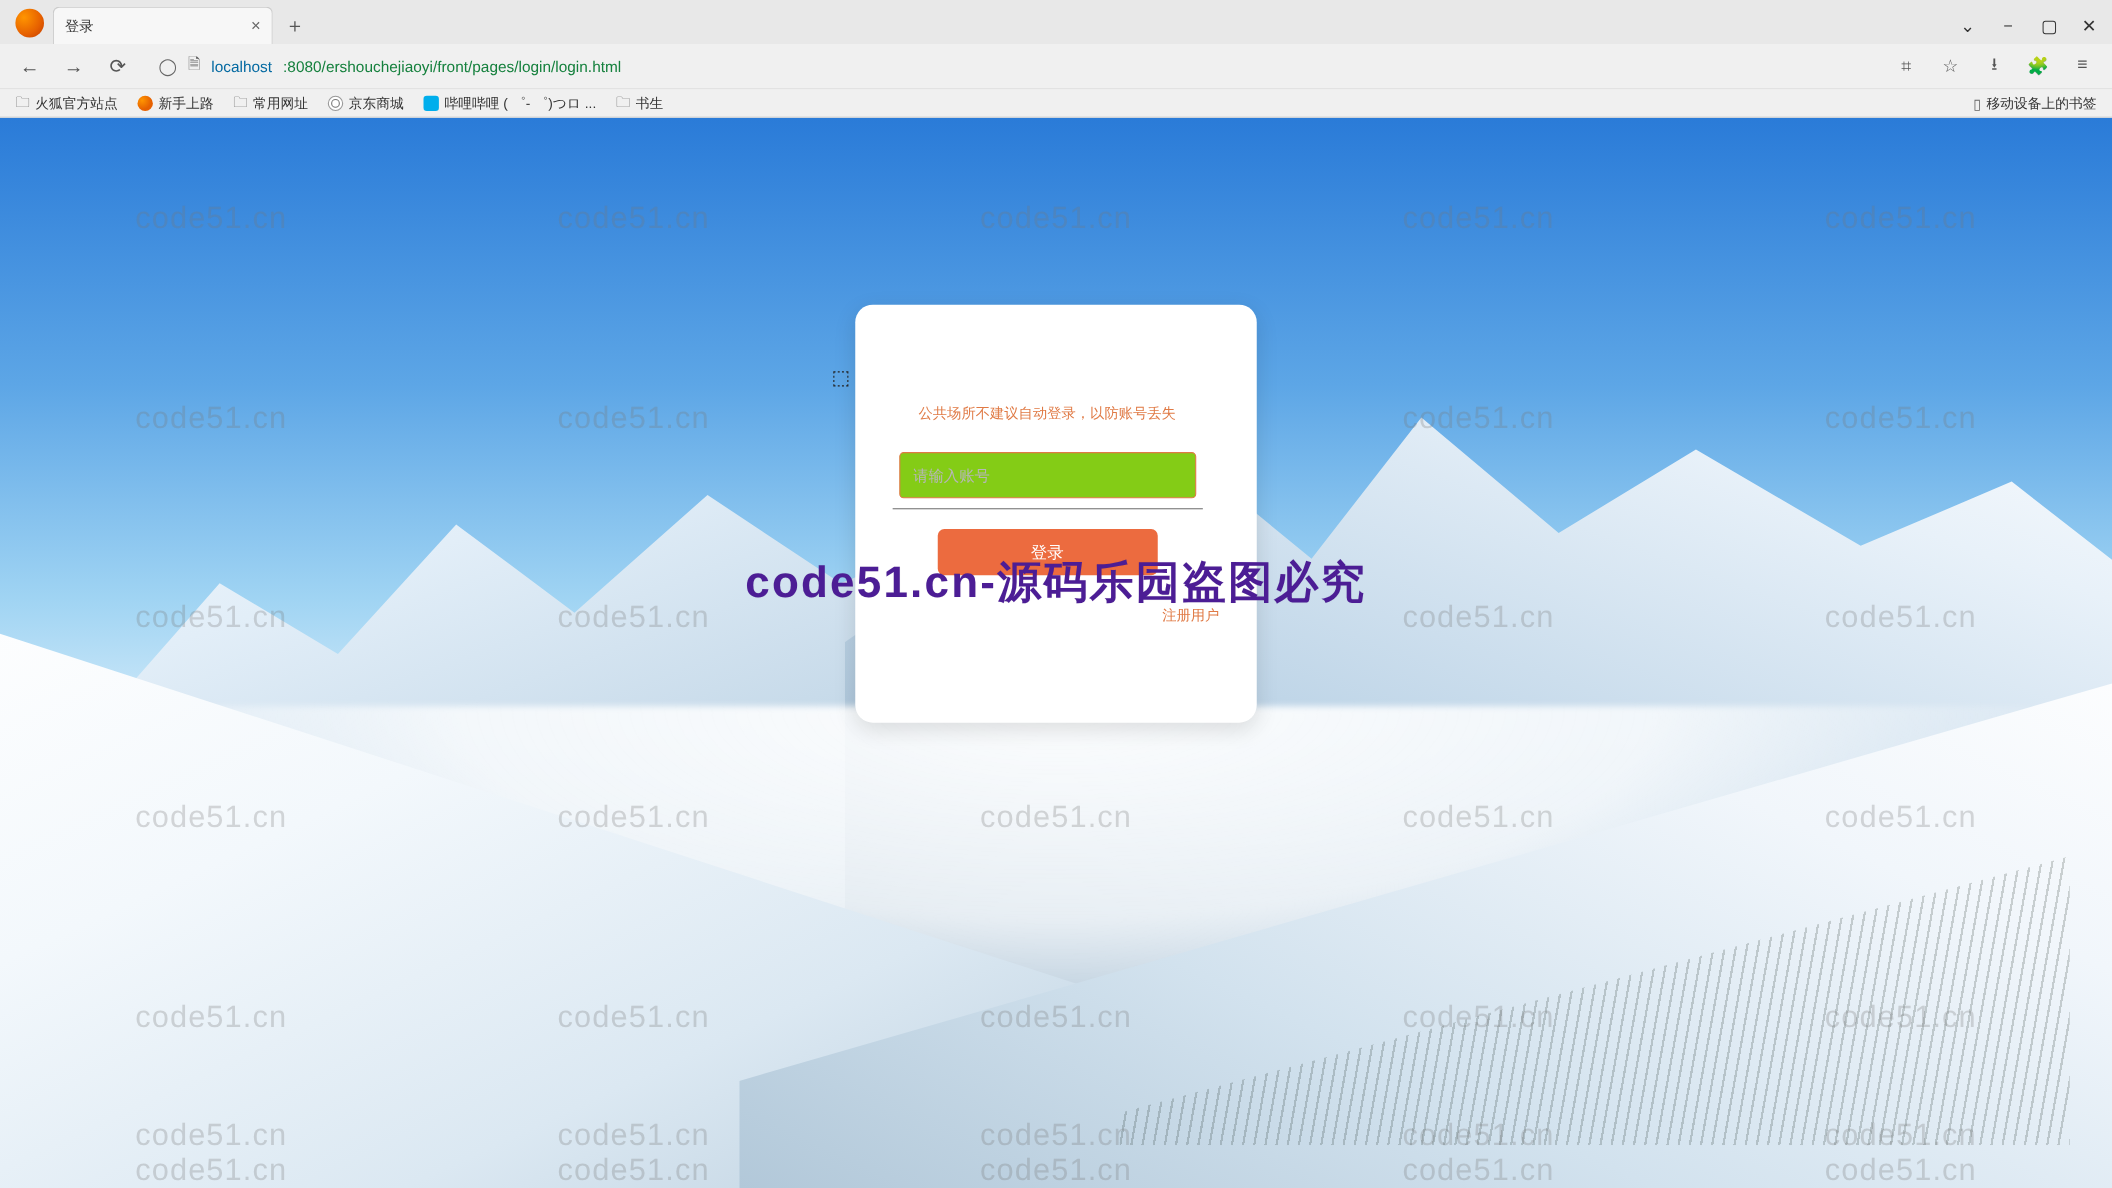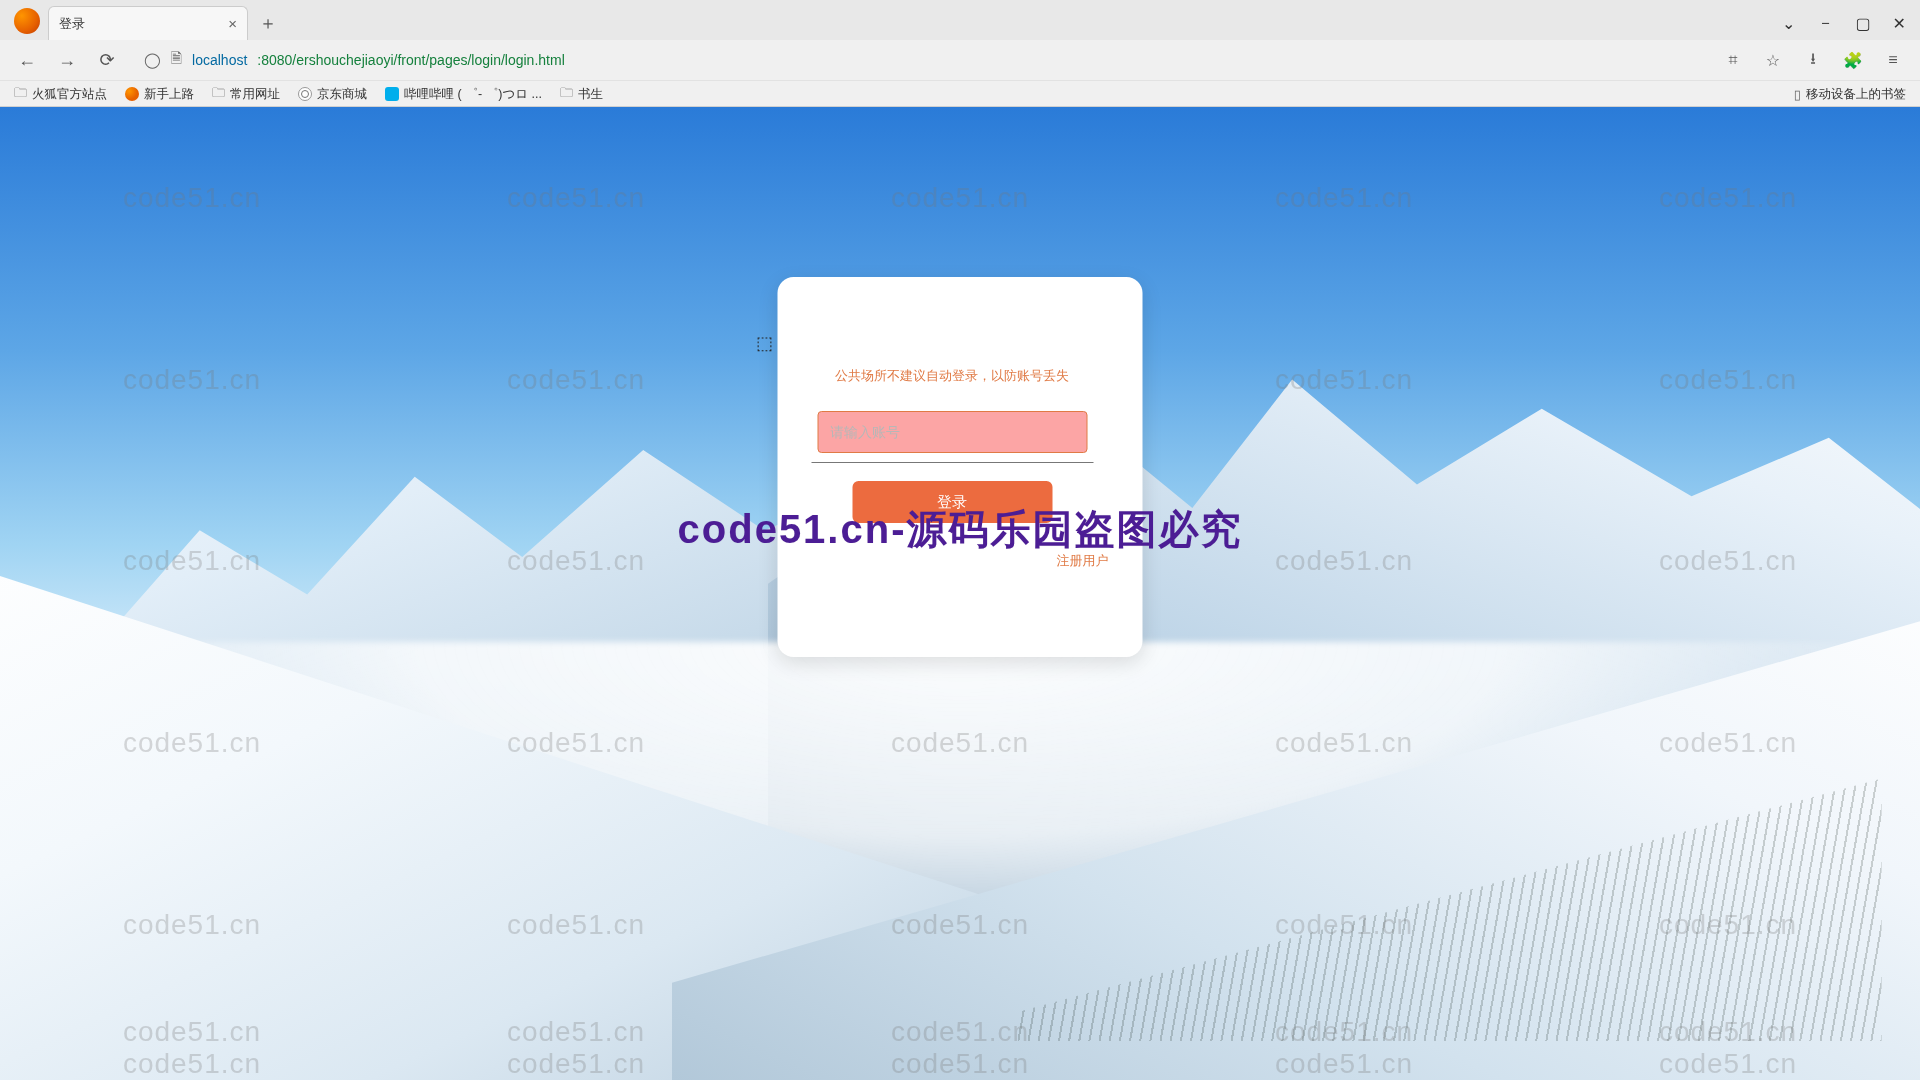--- a/index.html
+++ b/index.html
@@ -50,21 +50,21 @@
 
   
   .wm-grid { position:absolute; inset:0; display:grid; grid-template-columns: repeat(5, 1fr); grid-template-rows: repeat(5, 1fr); pointer-events:none; }
   .wm-grid span { align-self:center; justify-self:center; font-size: 28px; color: rgba(120,120,120,0.28); letter-spacing: 1px; pointer-events:none; user-select:none; }
   .wm-center { position:absolute; left:50%; top:395px; transform:translateX(-50%); font-size: 40px; font-weight: 700; color: #4c1d95; letter-spacing: 2px; text-shadow: 0 0 1px rgba(0,0,0,0.1); pointer-events:none; }
 
   
   .login-card { position:absolute; left:50%; top:170px; transform:translateX(-50%); width: 365px; min-height: 380px; background:#fff; border-radius: 16px; padding: 90px 28px 30px 12px; box-shadow: 0 6px 20px rgba(0,0,0,0.12); }
   .tip { text-align:center; font-size: 13px; color:#e07a45; margin-bottom: 26px; }
   .field { width: 270px; margin: 0 auto 28px auto; position:relative; }
-  .field input { width:100%; height: 42px; border: 1.5px solid #e07a45; border-radius: 4px; padding: 0 12px; font-size: 14px; outline: none; color:#333; background:#fca5a5; }
+  .field input { width:100%; height: 42px; border: 1.5px solid #e07a45; border-radius: 4px; padding: 0 12px; font-size: 14px; outline: none; color:#333; background:#84cc16; }
   .field input::placeholder { color:#b7b7b7; }
   .field::after { content:""; position:absolute; left:-6px; right:-6px; bottom:-10px; height:1px; background:#777; }
   .btn-login { display:block; width: 200px; height: 42px; margin: 18px auto 0 auto; background:#ec6b3f; color:#fff; border:none; border-radius:6px; font-size: 15px; cursor:pointer; }
   .register { text-align:right; margin-top: 28px; padding-right: 6px; }
   .register a { color:#e07a45; font-size: 13px; text-decoration:none; cursor:pointer; }
 
   .cursor { position:absolute; left:756px; top:225px; font-size:18px; color:#222; pointer-events:none; }
 </style>
 </head>
 <body>

